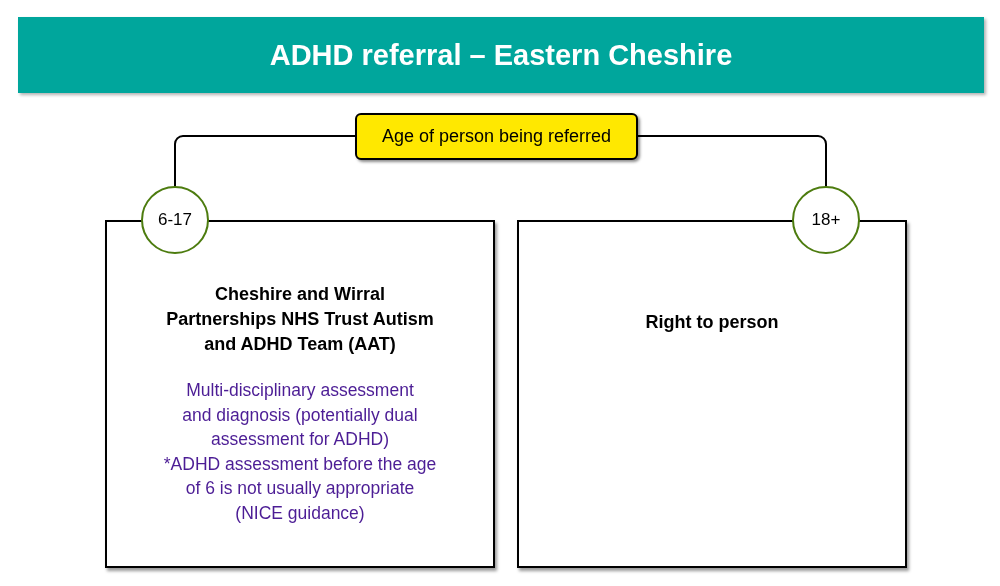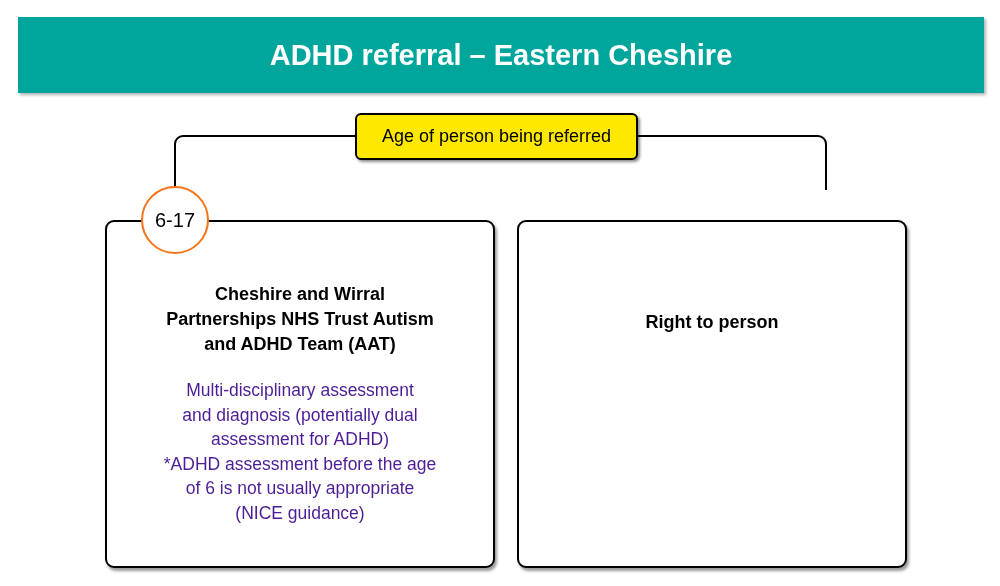--- a/index.html
+++ b/index.html
@@ -48,37 +48,37 @@
     display: flex; align-items: center; justify-content: center;
     font-size: 18px;
     color: #000000;
     z-index: 3;
   }
   .age-circle {
     position: absolute;
     width: 68px; height: 68px;
     box-sizing: border-box;
     background: #ffffff;
-    border: 2px solid #f97316;
+    border: 2px solid #4d7c0f;
     border-radius: 50%;
     display: flex; align-items: center; justify-content: center;
-    font-size: 20px;
+    font-size: 17px;
     color: #000000;
     z-index: 4;
   }
   .age-circle.left  { left: 141px; top: 186px; }
   .age-circle.right { left: 792px; top: 186px; }
   .branch-box {
     position: absolute;
     top: 220px;
     width: 390px; height: 348px;
     box-sizing: border-box;
     background: #ffffff;
     border: 2px solid #000000;
-    border-radius: 9px;
+    border-radius: 0;
     box-shadow: 2px 3px 3px rgba(0,0,0,0.40);
     z-index: 2;
   }
   .branch-box.left  { left: 105px; }
   .branch-box.right { left: 517px; }
   .box-title {
     position: absolute;
     left: 8px; right: 8px;
     text-align: center;
     font-weight: bold;
@@ -115,20 +115,23 @@
   </svg>
 
   <div class="decision">
     <span>Age of person being referred</span>
   </div>
 
   <div class="age-circle left">
     <span>6-17</span>
   </div>
 
+  <div class="age-circle right">
+    <span>18+</span>
+  </div>
 
   <div class="branch-box left">
     <div class="box-title tall">Cheshire and Wirral
 Partnerships NHS Trust Autism
 and ADHD Team (AAT)</div>
     <div class="box-body">Multi-disciplinary assessment
 and diagnosis (potentially dual
 assessment for ADHD)
 *ADHD assessment before the age
 of 6 is not usually appropriate

